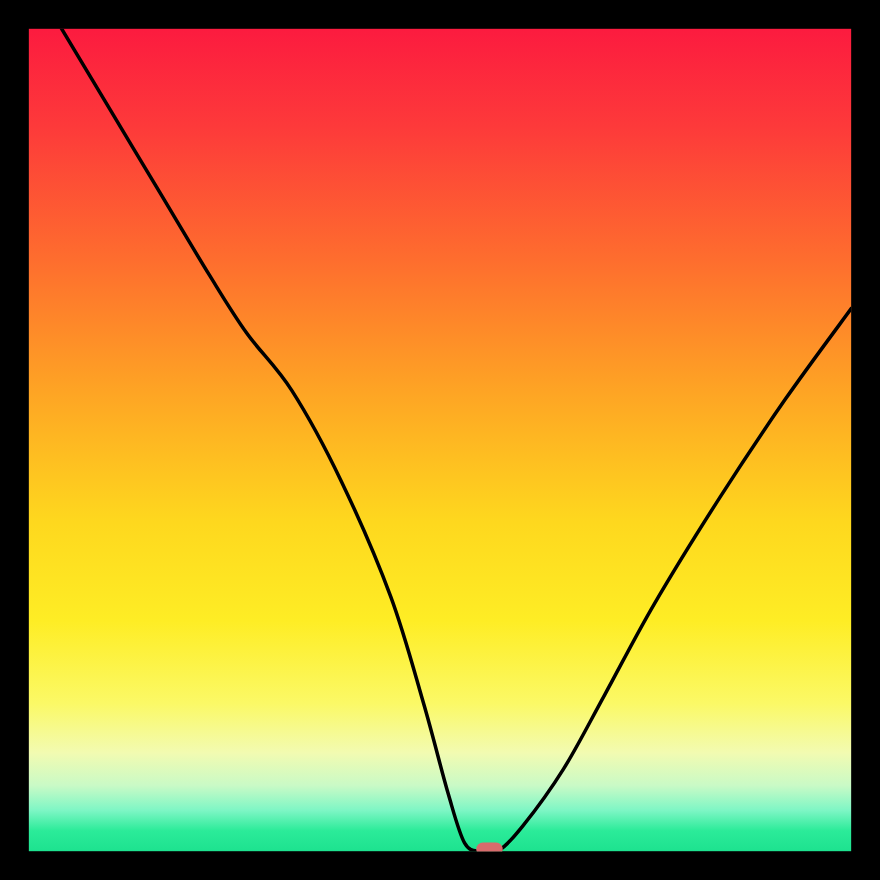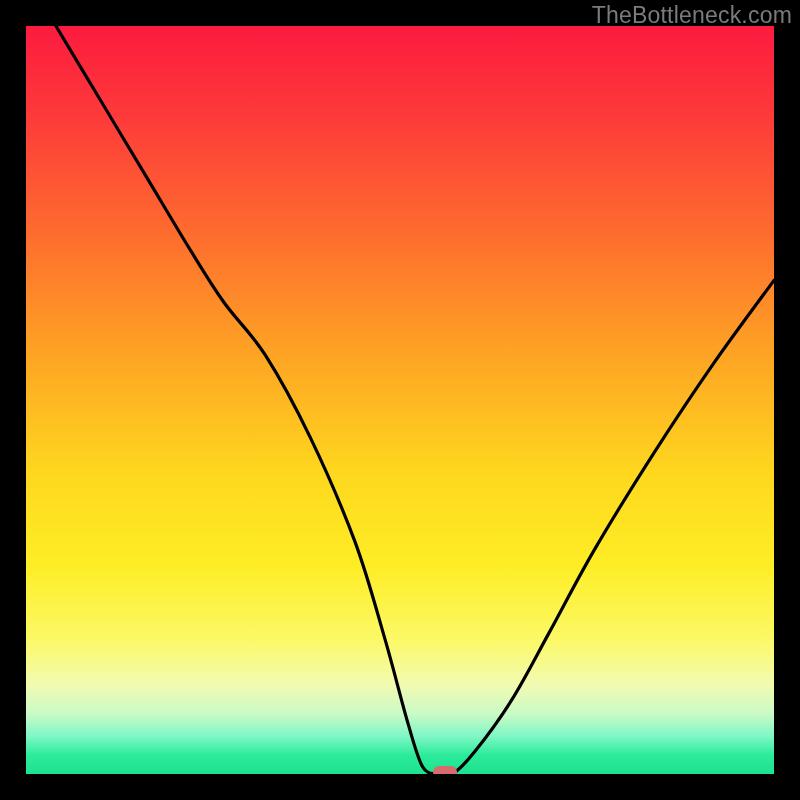--- a/index.html
+++ b/index.html
@@ -64,21 +64,20 @@
     z-index: 15;
     border-radius: 999px;
     background: #d86b6c;
   }
 </style>
 </head>
 <body>
 
 <div class="frame">
 
-  <div class="watermark">TheBottleneck.com</div>
 
   <div class="plot-area">
     <div class="gradient"></div>
 
     <svg class="curve-svg" viewBox="0 0 748 748" preserveAspectRatio="none">
       <path id="curve-path" fill="none" stroke="#000" stroke-width="3.2" stroke-linecap="round" stroke-linejoin="round" d="M 29.92 0.00 C 37.40 12.47, 59.84 49.87, 74.80 74.80 C 89.76 99.73, 104.72 124.67, 119.68 149.60 C 134.64 174.53, 151.47 203.21, 164.56 224.40 C 177.65 245.59, 185.75 259.31, 198.22 276.76 C 210.69 294.21, 225.02 306.68, 239.36 329.12 C 253.70 351.56, 269.28 380.23, 284.24 411.40 C 299.20 442.57, 316.65 482.46, 329.12 516.12 C 341.59 549.78, 350.31 583.44, 359.04 613.36 C 367.77 643.28, 375.25 674.45, 381.48 695.64 C 387.71 716.83, 391.45 731.79, 396.44 740.52 C 401.43 749.25, 406.41 746.75, 411.40 748.00 C 416.39 749.25, 420.13 751.74, 426.36 748.00 C 432.59 744.26, 438.83 738.03, 448.80 725.56 C 458.77 713.09, 473.73 693.15, 486.20 673.20 C 498.67 653.25, 509.89 630.81, 523.60 605.88 C 537.31 580.95, 551.03 553.52, 568.48 523.60 C 585.93 493.68, 608.37 457.53, 628.32 426.36 C 648.27 395.19, 668.21 365.27, 688.16 336.60 C 708.11 307.93, 738.03 268.03, 748.00 254.32"></path>
     </svg>
 
     <div class="marker" id="marker" style="left: 406.912px; top: 740.39px; width: 23.936px; height: 11.22px;"></div>
   </div>

